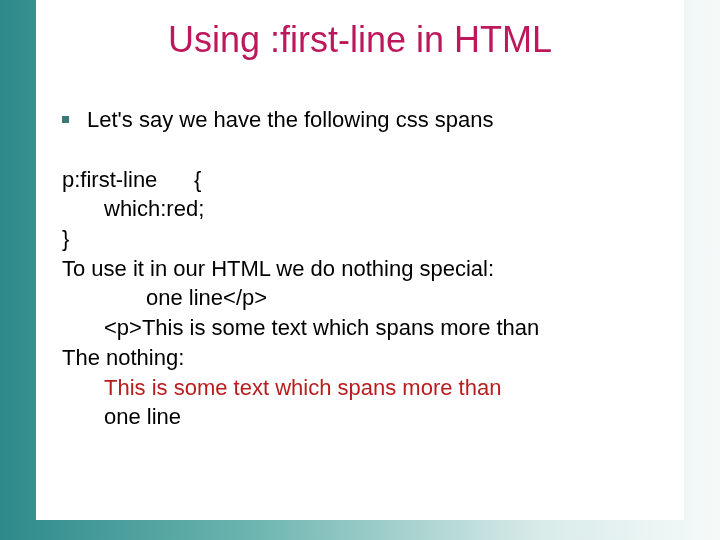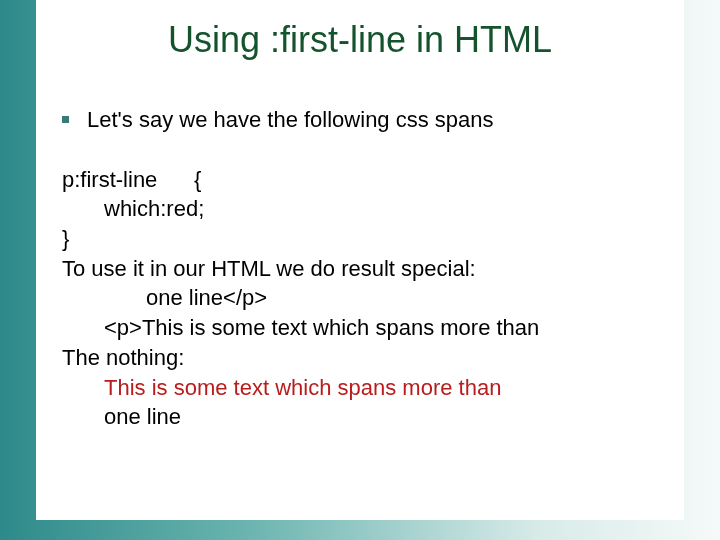--- a/index.html
+++ b/index.html
@@ -23,21 +23,21 @@
     left: 36px;
     right: 36px;
     height: 80px;
     background: #ffffff;
     display: flex;
     align-items: center;
     justify-content: center;
   }
   .title {
     font-size: 36px;
-    color: #14532d;
+    color: #be185d;
     font-weight: normal;
     text-align: center;
   }
   .body-box {
     position: absolute;
     top: 80px;
     left: 36px;
     right: 36px;
     bottom: 20px;
     background: #ffffff;
@@ -82,21 +82,21 @@
 
     <div class="bullet-row">
       <div class="bullet-dot"></div>
       <div>Let's say we have the following css spans</div>
     </div>
 
     <div class="code-block">
       <div class="line">p:first-line      {</div>
       <div class="line indent1">which:red;</div>
       <div class="line">}</div>
-      <div class="line">To use it in our HTML we do result special:</div>
+      <div class="line">To use it in our HTML we do nothing special:</div>
       <div class="line indent2">one line&lt;/p&gt;</div>
       <div class="line indent1">&lt;p&gt;This is some text which spans more than</div>
       <div class="line">The nothing:</div>
       <div class="line indent1 red">This is some text which spans more than</div>
       <div class="line indent1">one line</div>
     </div>
 
   </div>
 
 </div>

